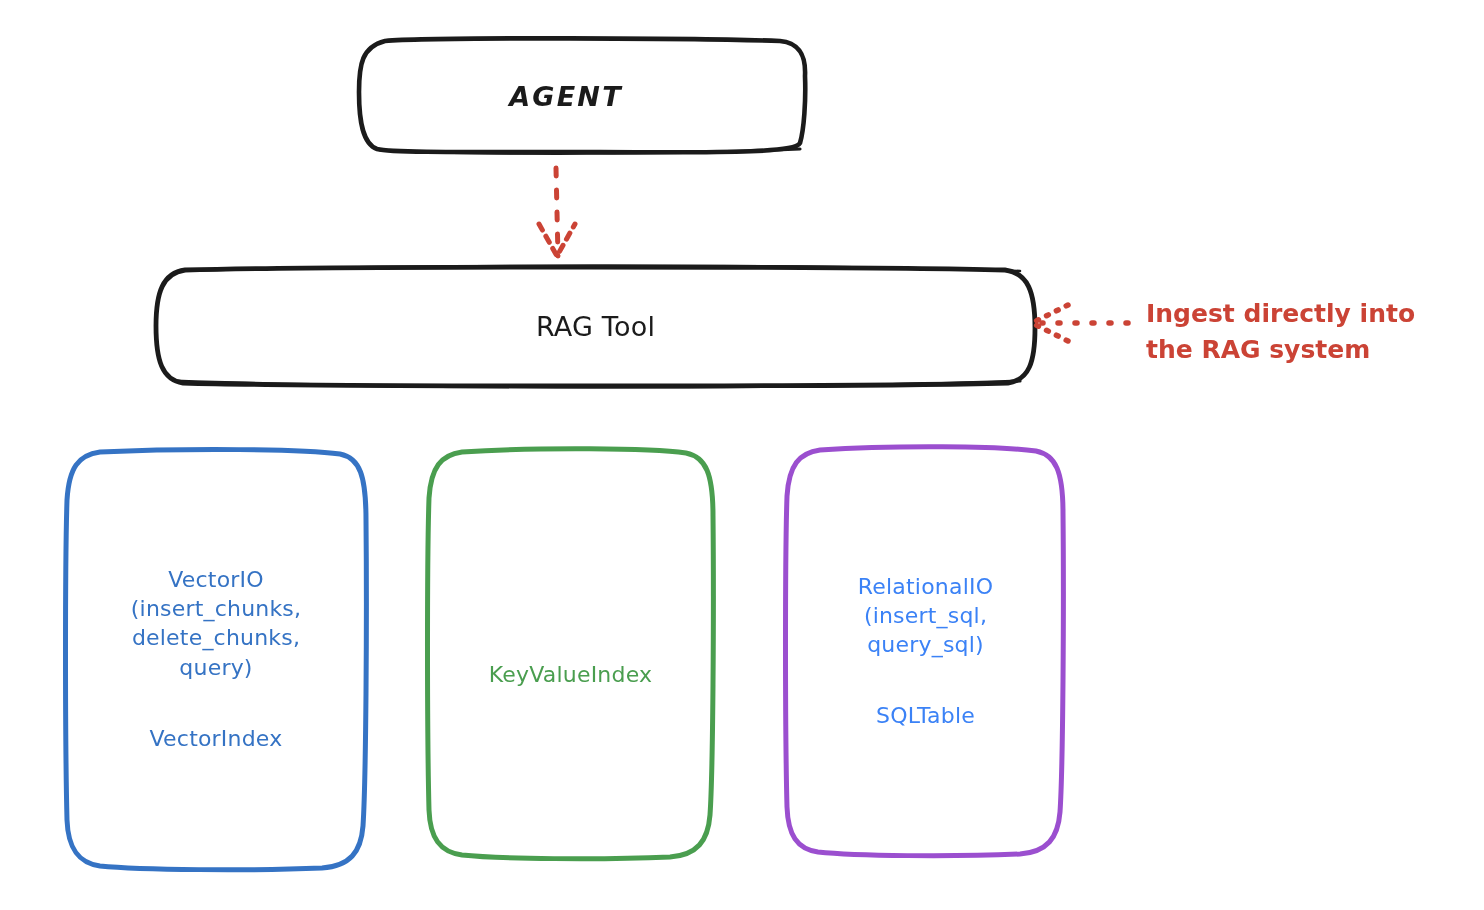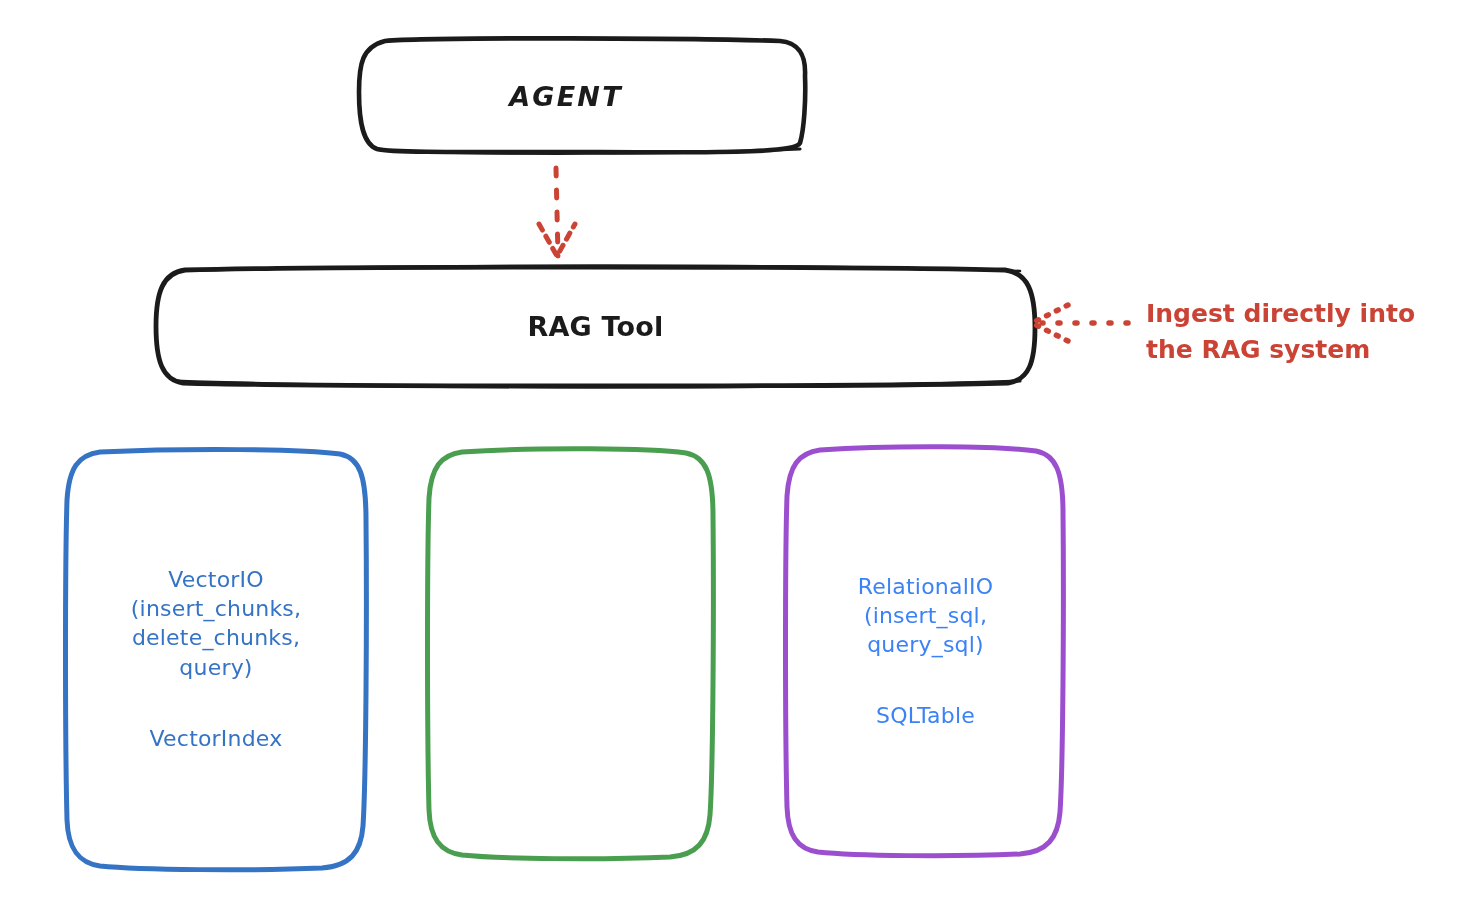--- a/index.html
+++ b/index.html
@@ -48,21 +48,21 @@
     letter-spacing: 2.2px;
     color: #1b1b1b;
   }
 
   .ragtool-label {
     left: 155px;
     top: 268px;
     width: 881px;
     height: 118px;
     font-size: 27px;
-    font-weight: 700;
+    font-weight: 400;
     color: #1b1b1b;
   }
 
   .store-label {
     font-size: 22px;
     font-weight: 500;
   }
 
   .store-label .api-sig {
     display: block;
@@ -191,20 +191,21 @@
 
 <div class="node-label store-label vector-label">
   <span class="api-sig">VectorIO
 (insert_chunks,
 delete_chunks,
 query)</span>
   <span class="index-name">VectorIndex</span>
 </div>
 
 <div class="node-label store-label keyvalue-label">
+  <span class="index-name">KeyValueIndex</span>
 </div>
 
 <div class="node-label store-label relational-label">
   <span class="api-sig">RelationalIO
 (insert_sql,
 query_sql)</span>
   <span class="index-name">SQLTable</span>
 </div>
 
 <div class="annotation-label">Ingest directly into

